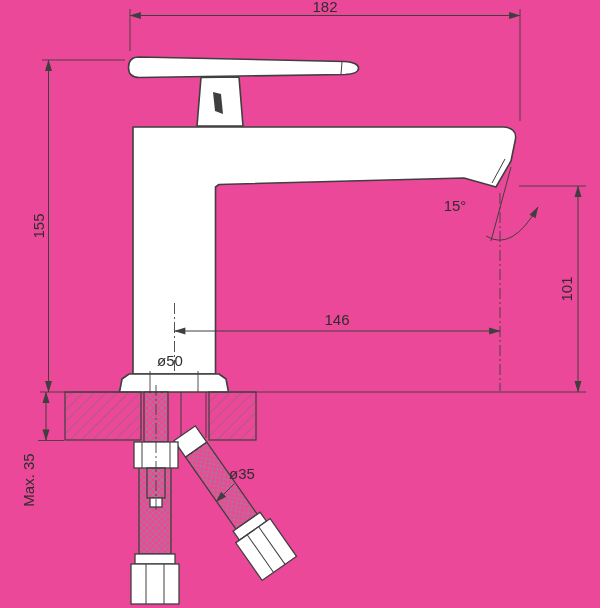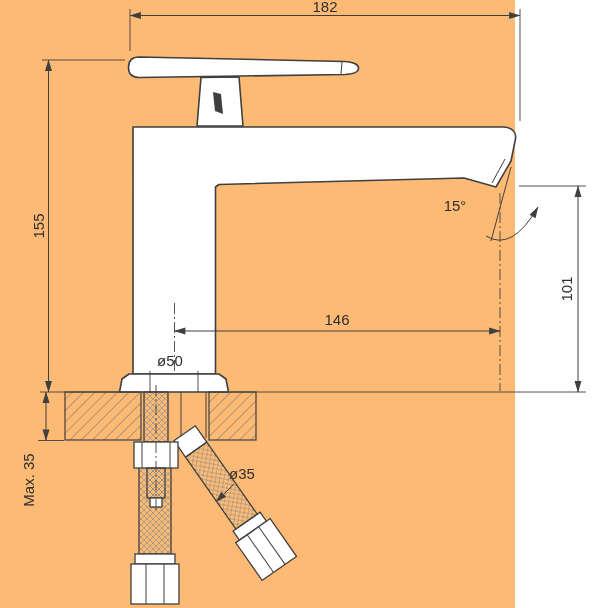--- a/index.html
+++ b/index.html
@@ -1,16 +1,16 @@
 <!DOCTYPE html>
 <html><head>
 <meta charset="utf-8">
 <style>
   html,body{margin:0;padding:0;background:#ffffff;}
-  .stage{width:515px;height:608px;position:relative;background:#fdba74;}
+  .stage{width:600px;height:608px;position:relative;background:#ec4899;}
   svg{display:block;}
   .outline{fill:#ffffff;stroke:#3f3f3f;stroke-width:1.6;stroke-linejoin:round;}
   .thin{stroke:#3f3f3f;stroke-width:1;fill:none;}
   .dim{stroke:#3f3f3f;stroke-width:1;fill:none;}
   .ext{stroke:#3f3f3f;stroke-width:0.9;fill:none;}
   .cl{stroke:#3f3f3f;stroke-width:0.9;fill:none;stroke-dasharray:11 3 2 3;}
   .part{stroke:#3f3f3f;stroke-width:1.3;}
   text{font-family:"Liberation Sans","DejaVu Sans",sans-serif;font-size:15px;fill:#2e2e2e;}
 </style>
 </head>

